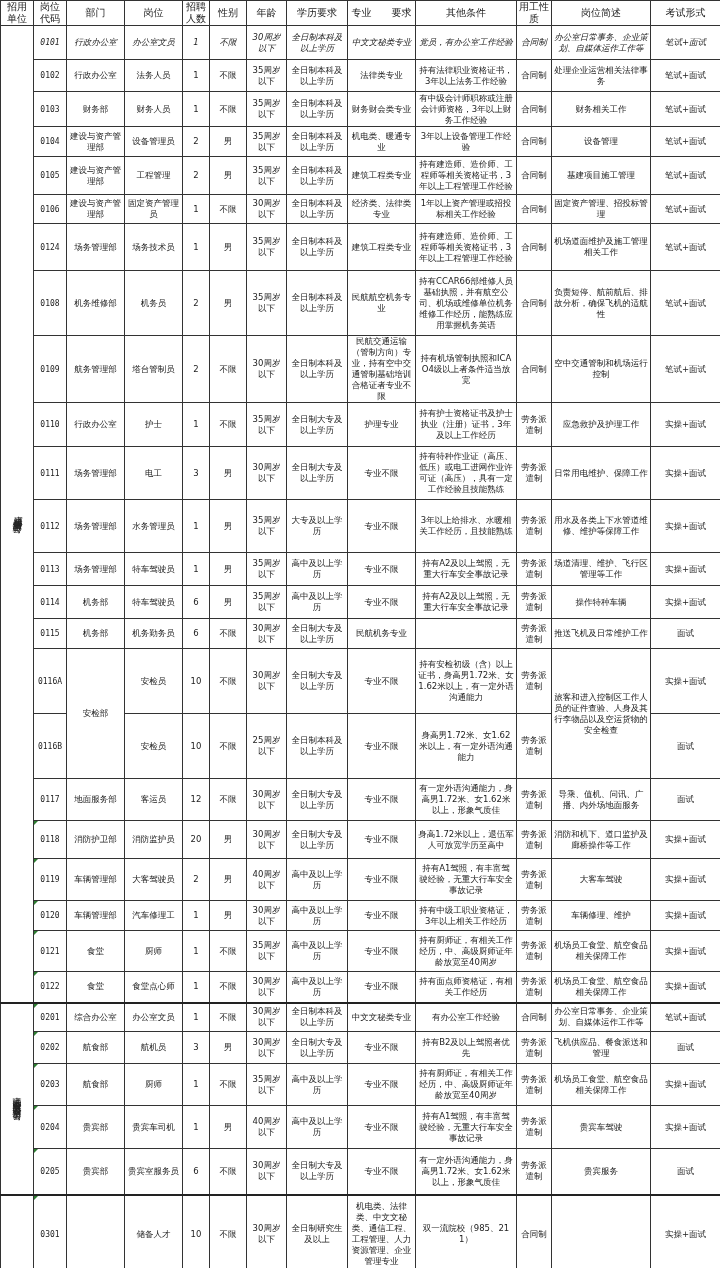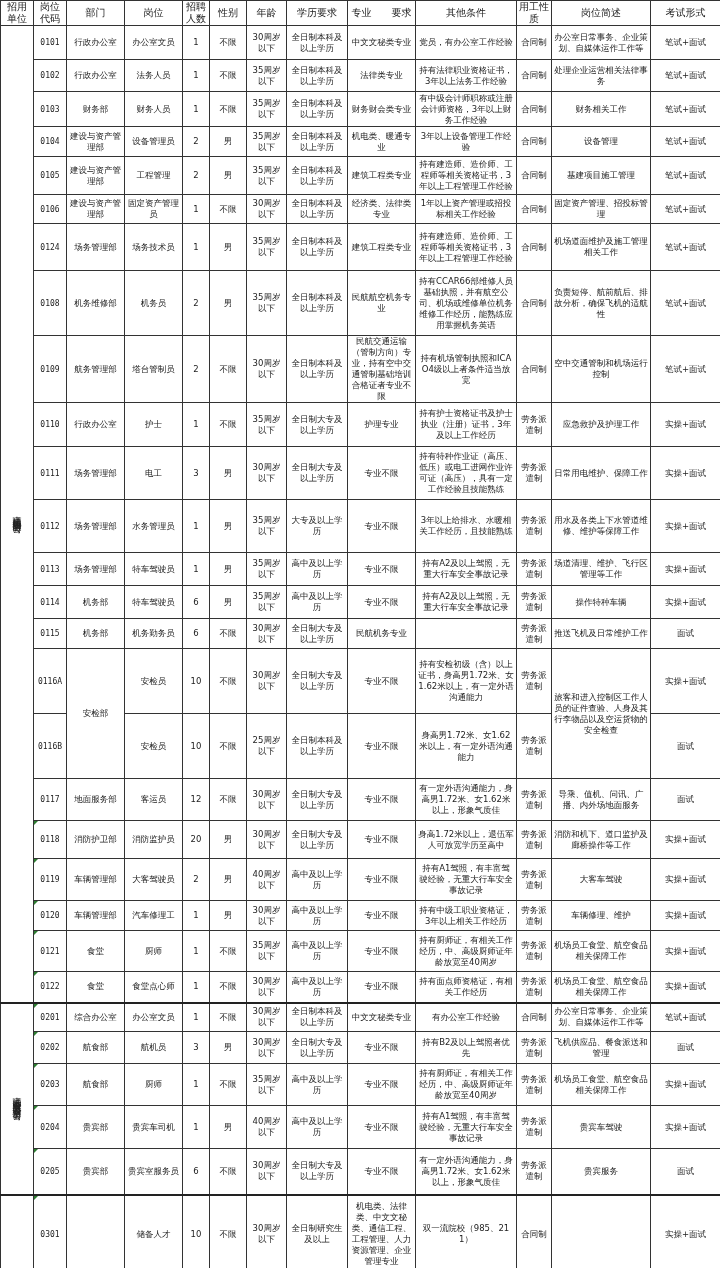--- a/index.html
+++ b/index.html
@@ -43,21 +43,21 @@
       <th>年龄</th>
       <th>学历要求</th>
       <th>专业　　要求</th>
       <th>其他条件</th>
       <th>用工性质</th>
       <th>岗位简述</th>
       <th>考试形式</th>
     </tr>
   </thead>
   <tbody id="tbody">
-      <tr style="height: 34px;">
+      <tr style="height: 34px; font-style: italic;">
         <td class="unit" rowspan="23">南通机场集团有限公司</td>
         <td class="code">0101</td>
         <td>行政办公室</td>
         <td>办公室文员</td>
         <td>1</td>
         <td>不限</td>
         <td>30周岁以下</td>
         <td>全日制本科及以上学历</td>
         <td>中文文秘类专业</td>
         <td>党员，有办公室工作经验</td>

